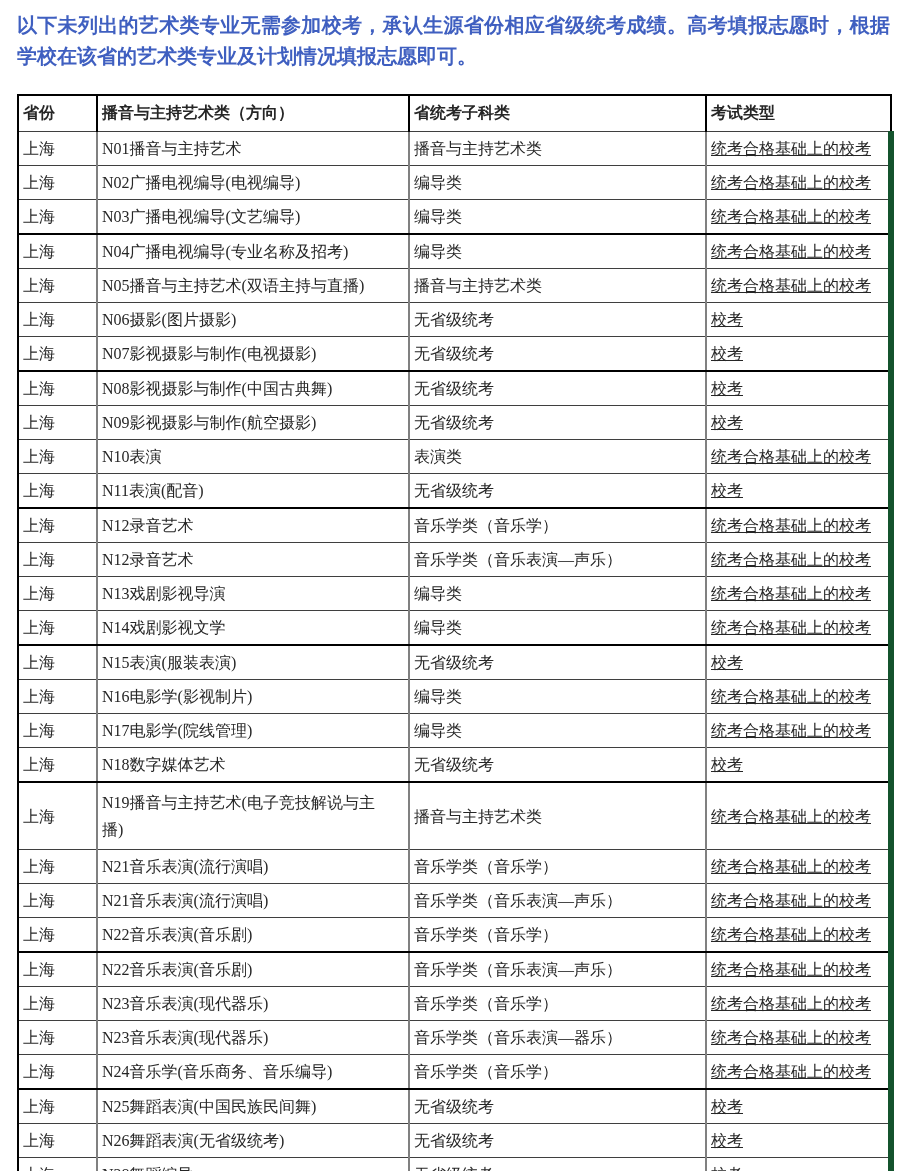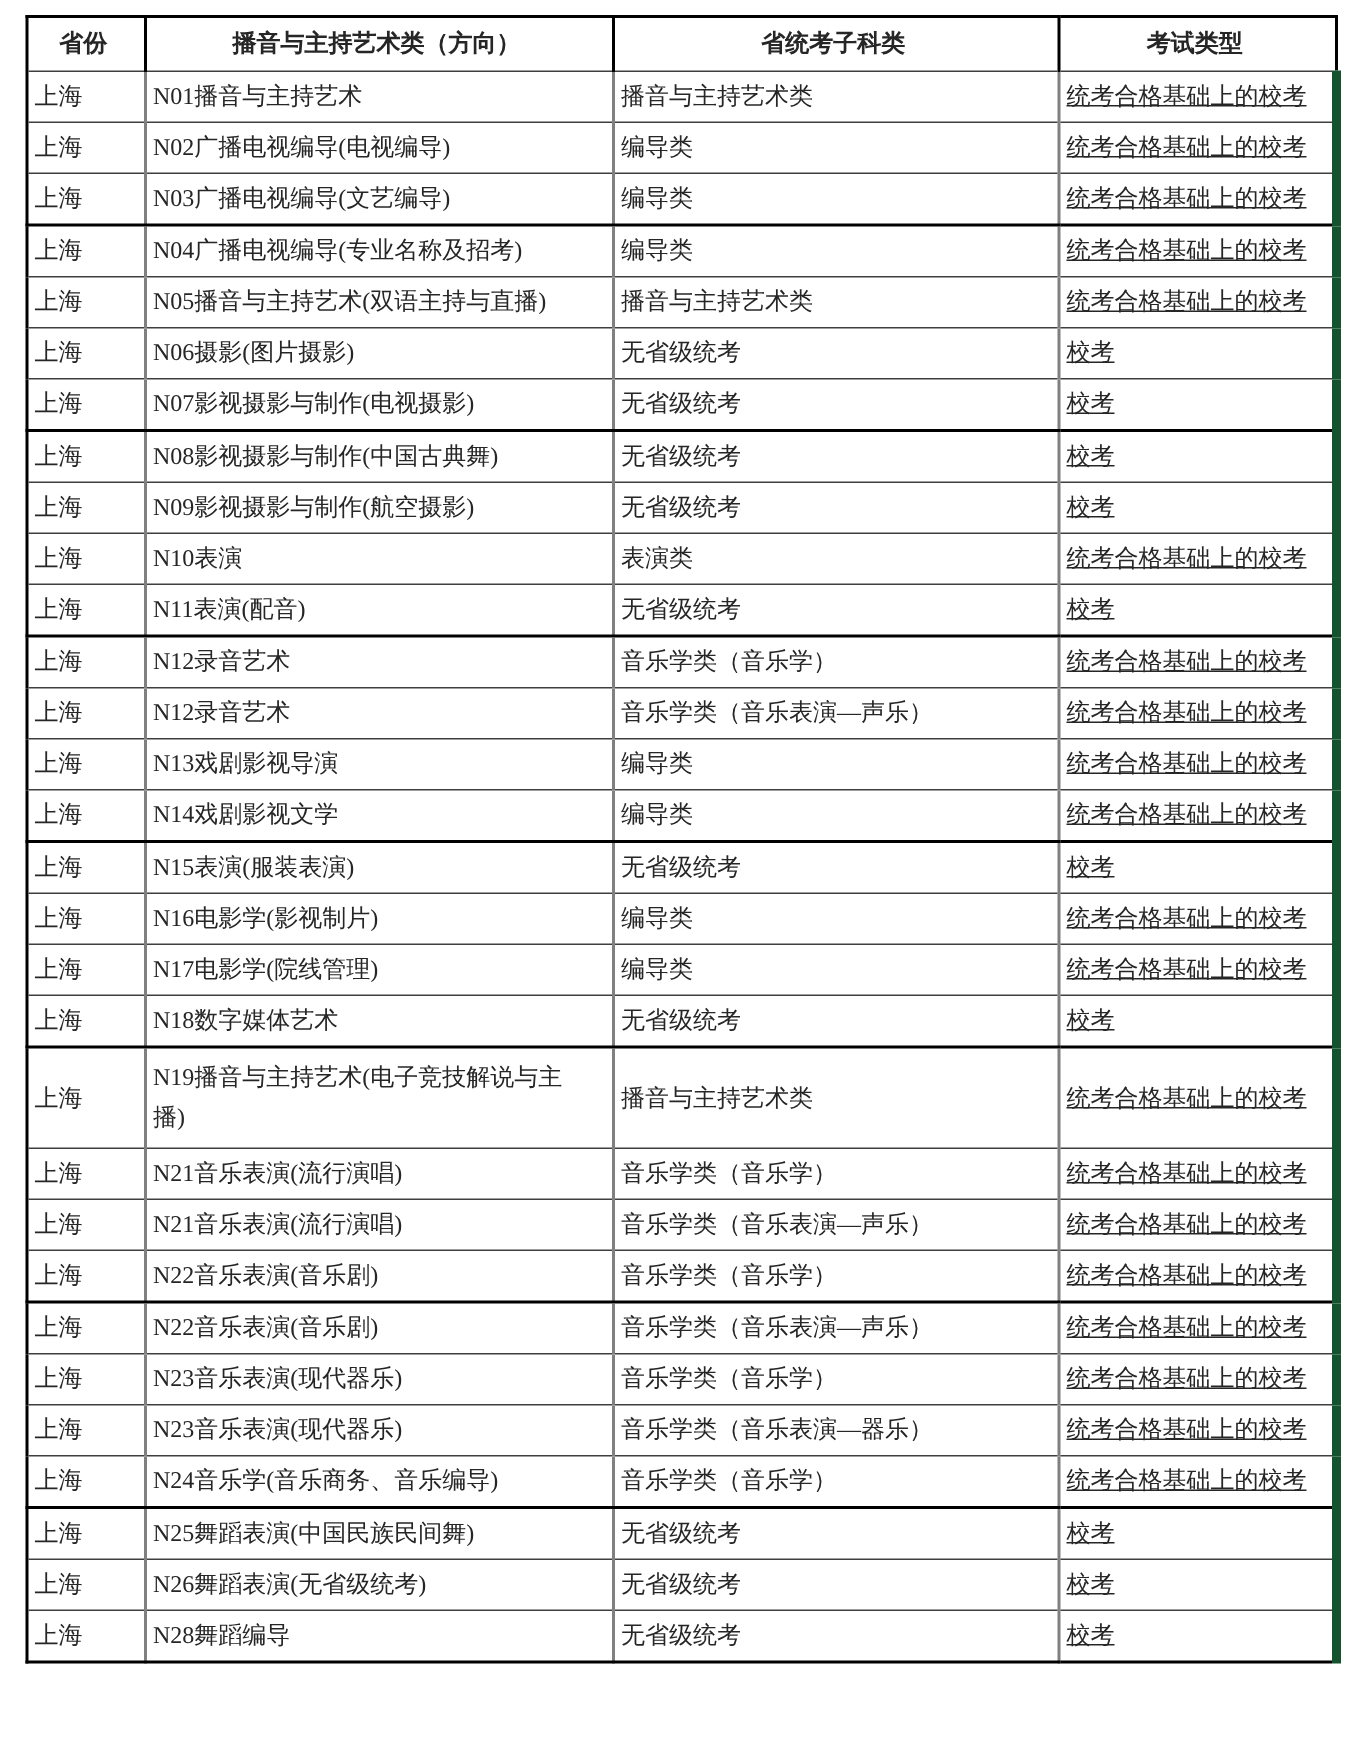--- a/index.html
+++ b/index.html
@@ -34,21 +34,21 @@
     table-layout: fixed;
     width: 873px;
     border: 2px solid #000000;
     font-size: 16px;
     color: #262626;
   }
   table.exam-table th {
     border: 2px solid #000000;
     border-bottom: 1px solid #3f3f3f;
     font-weight: bold;
-    text-align: center;
+    text-align: left;
     vertical-align: middle;
     padding: 2px 8px 2px 4px;
     height: 31px;
     white-space: nowrap;
     overflow: hidden;
   }
   table.exam-table td {
     border-top: 1px solid #3f3f3f;
     border-bottom: 1px solid #3f3f3f;
     border-left: 2px solid #808080;
@@ -65,20 +65,21 @@
   table.exam-table td:last-child  { border-right: 6px solid #14532d; text-decoration: underline; }
   table.exam-table tr.section-end td { border-bottom: 2px solid #000000; }
   table.exam-table tr:last-child td  { border-bottom: 2px solid #000000; }
   table.exam-table tr.tall td { height: 62px; }
 </style>
 </head>
 <body>
 
 <div class="page">
 
+  <p class="intro">以下未列出的艺术类专业无需参加校考，承认生源省份相应省级统考成绩。高考填报志愿时，根据学校在该省的艺术类专业及计划情况填报志愿即可。</p>
 
   <table class="exam-table">
     <colgroup>
       <col style="width:79px">
       <col style="width:312px">
       <col style="width:297px">
       <col style="width:185px">
     </colgroup>
     <thead>
       <tr>

